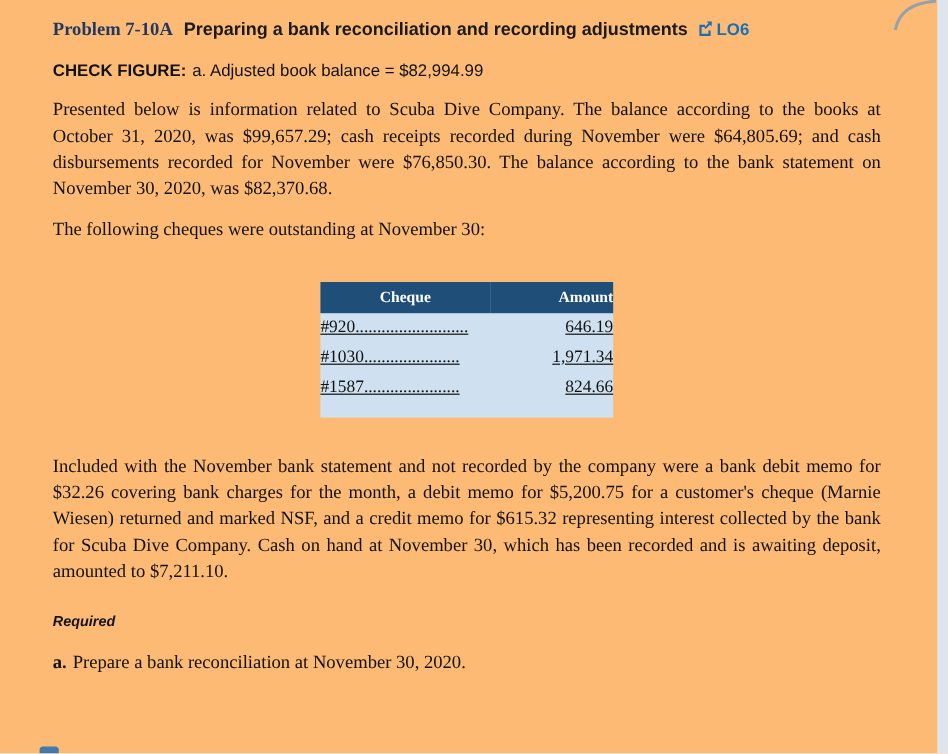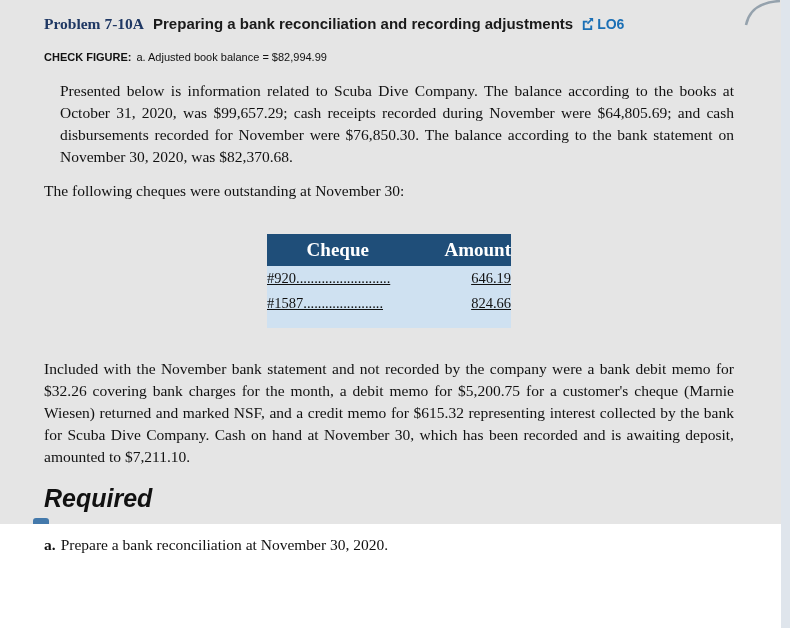--- a/index.html
+++ b/index.html
@@ -1,71 +1,71 @@
 <!DOCTYPE html>
 <html><head>
 <meta charset="utf-8">
 <style>
   * { box-sizing: border-box; margin: 0; padding: 0; }
   html, body { width: 790px; height: 628px; background: #ffffff; overflow: hidden; }
-  .page { position: relative; width: 790px; height: 524px; background: #e5e5e5; }
+  .page { position: relative; width: 790px; height: 628px; background: #fdba74; }
   .content { padding: 14px 56px 0 44px; }
 
   
   .problem-heading { margin: 0 0 14px 0; line-height: 20px; white-space: nowrap; }
   .problem-label {
     font-family: "Liberation Serif", serif;
     font-weight: bold; font-size: 15.5px; color: #1f3864; margin-right: 9px;
   }
   .problem-title {
     font-family: "Liberation Sans", sans-serif;
     font-weight: bold; font-size: 15px; color: #1a1a1a; margin-right: 7px;
   }
   .lo-link { text-decoration: none; cursor: pointer; white-space: nowrap; }
   .lo-icon { vertical-align: -2px; margin-right: 2px; }
   .lo-text {
     font-family: "Liberation Sans", sans-serif;
     font-weight: bold; font-size: 14px; color: #1a6fb5;
   }
 
   
-  .check-figure { margin: 0 0 14px 0; font-family: "Liberation Sans", sans-serif; font-size: 11px; color: #111; line-height: 18px; }
+  .check-figure { margin: 0 0 14px 0; font-family: "Liberation Sans", sans-serif; font-size: 14px; color: #111; line-height: 18px; }
   .cf-label { font-weight: bold; margin-right: 5px; }
 
   
   .body-text {
     font-family: "Liberation Serif", serif;
     font-size: 15.5px; color: #111; line-height: 22px;
     text-align: justify;
   }
-  .p-intro { margin: 0 0 12px 16px; }
+  .p-intro { margin: 0 0 12px 0; }
   .p-following { margin: 0; text-align: left; }
   .p-memos { margin: 0; }
 
   
   .table-wrap {
     width: 244px; margin: 32px auto 30px auto;
     background: #cfe1f1; padding-bottom: 12px;
   }
   .cheques-table { width: 100%; border-collapse: collapse; font-family: "Liberation Serif", serif; font-size: 14.5px; color: #111; }
   .cheques-table thead th {
-    background: #1f4e79; color: #ffffff; font-weight: bold; padding: 5px 0; font-size: 19px;
+    background: #1f4e79; color: #ffffff; font-weight: bold; padding: 5px 0; font-size: 13px;
   }
   .th-cheque { text-align: center; width: 58%; }
   .th-amount { text-align: right; padding-right: 12px; }
   .cheques-table td { padding: 4px 0; text-decoration: underline; }
   .td-cheque { padding-left: 8px; text-align: left; }
   .td-amount { text-align: right; padding-right: 10px; }
 
   
   .required-heading {
-    margin: 18px 0 24px 0;
+    margin: 18px 0 12px 0;
     font-family: "Liberation Sans", sans-serif;
     font-weight: bold; font-style: italic;
-    font-size: 25px; color: #111; line-height: 24px;
+    font-size: 12px; color: #111; line-height: 24px;
   }
   .req-item { font-family: "Liberation Serif", serif; font-size: 15.5px; color: #111; line-height: 22px; margin: 0 0 6px 0; text-align: left; }
   .req-label { font-weight: bold; margin-right: 5px; }
 
   
   .scroll-track {
     position: absolute; top: 0; right: 0; width: 9px; height: 628px;
     background: #dfe5ec; cursor: pointer;
   }
   .corner-decoration { position: absolute; top: 0; right: 10px; }
@@ -103,20 +103,24 @@
             <th class="th-cheque">Cheque</th>
             <th class="th-amount">Amount</th>
           </tr>
         </thead>
         <tbody>
           <tr>
             <td class="td-cheque">#920..........................</td>
             <td class="td-amount">646.19</td>
           </tr>
           <tr>
+            <td class="td-cheque">#1030......................</td>
+            <td class="td-amount">1,971.34</td>
+          </tr>
+          <tr>
             <td class="td-cheque">#1587......................</td>
             <td class="td-amount">824.66</td>
           </tr>
         </tbody>
       </table>
     </div>
 
     <p class="body-text p-memos">Included with the November bank statement and not recorded by the company were a bank debit memo for $32.26 covering bank charges for the month, a debit memo for $5,200.75 for a customer's cheque (Marnie Wiesen) returned and marked NSF, and a credit memo for $615.32 representing interest collected by the bank for Scuba Dive Company. Cash on hand at November 30, which has been recorded and is awaiting deposit, amounted to $7,211.10.</p>
 
     <h2 class="required-heading">Required</h2>

